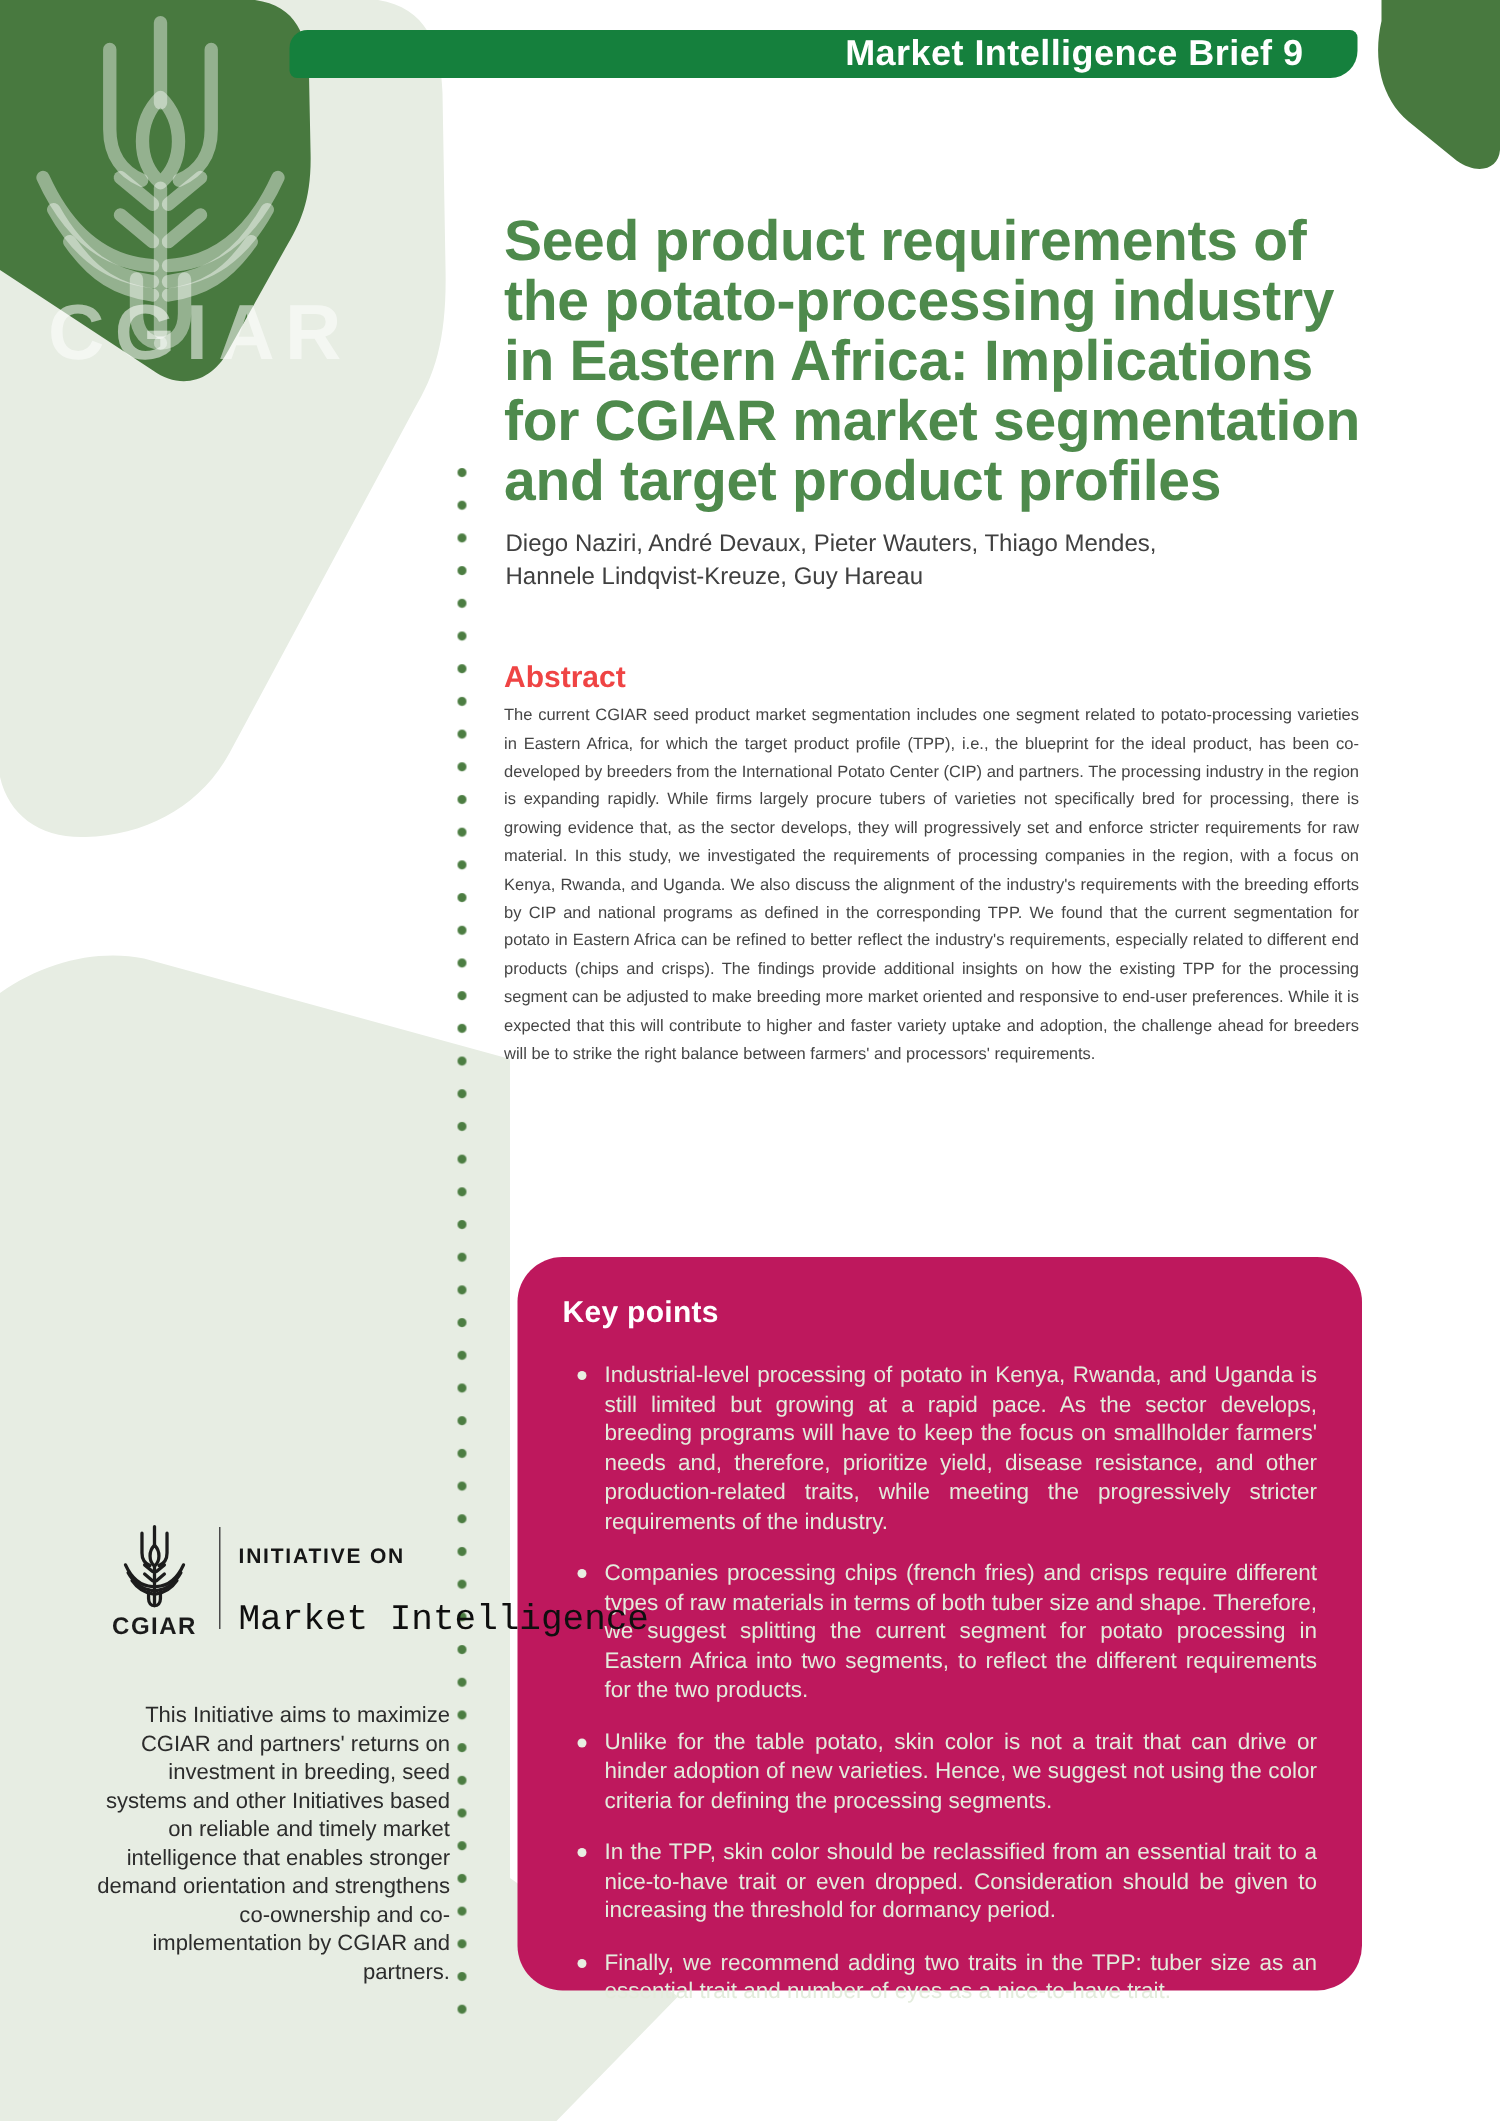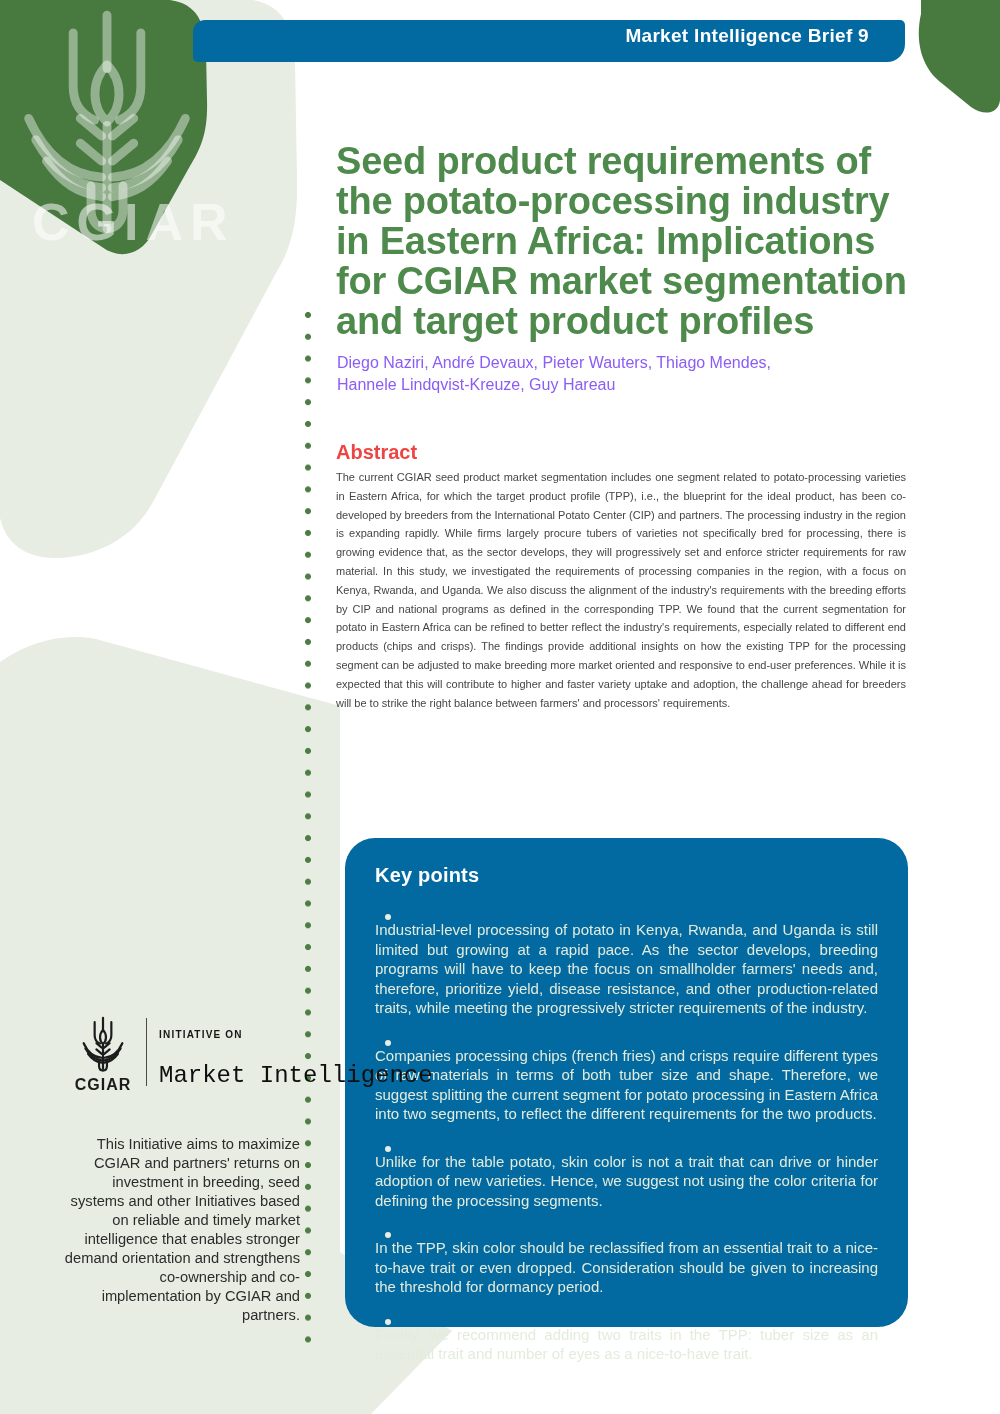--- a/index.html
+++ b/index.html
@@ -12,75 +12,75 @@
   }
   .bg-svg{position:absolute;left:0;top:0;z-index:0;}
   
   .wm-text{
     position:absolute;left:32px;top:192px;z-index:1;
     font-size:52px;font-weight:700;letter-spacing:7px;
     color:rgba(255,255,255,0.55);
   }
   
   .banner{
-    position:absolute;left:193px;top:20px;width:712px;height:42px;z-index:2;
-    background:#0369a1;
+    position:absolute;left:193px;top:20px;width:712px;height:32px;z-index:2;
+    background:#15803d;
     border-radius:12px 5px 18px 5px;
-    color:#ffffff;font-weight:700;font-size:19px;letter-spacing:0.3px;
+    color:#ffffff;font-weight:700;font-size:24px;letter-spacing:0.3px;
     line-height:32px;text-align:right;padding-right:36px;box-sizing:border-box;
   }
   
   .dots{
     position:absolute;left:305px;top:312px;width:6px;height:1046px;z-index:1;
     background-image:radial-gradient(circle at 3px 3px,#4c7d42 2.6px,rgba(0,0,0,0) 3.4px);
     background-size:6px 21.8px;background-repeat:repeat-y;
   }
   .title{
     position:absolute;left:336px;top:116px;width:592px;z-index:2;
     color:#4e8a4c;font-size:38px;font-weight:700;line-height:40px;letter-spacing:-0.2px;
   }
   .authors{
     position:absolute;left:337px;top:352px;width:445px;z-index:2;
-    color:#8b5cf6;font-size:16px;line-height:21.5px;
+    color:#404040;font-size:16px;line-height:21.5px;
   }
   .abs-head{
     position:absolute;left:336px;top:424px;z-index:2;
     color:#ef4444;font-size:20px;font-weight:700;
   }
   .abs-body{
     position:absolute;left:336px;top:457px;width:570px;z-index:2;
     color:#454545;font-size:11px;line-height:18.8px;text-align:justify;
   }
   .keybox{
     position:absolute;left:345px;top:838px;width:563px;height:489px;z-index:2;
-    background:#0369a1;border-radius:30px;box-sizing:border-box;
+    background:#be185d;border-radius:30px;box-sizing:border-box;
     padding:26px 30px 24px 30px;
   }
   .keybox h2{
     margin:0 0 20px 0;color:#ffffff;font-size:20px;font-weight:700;letter-spacing:0.2px;
   }
-  .kp-item{display:flex;margin:0 0 15px 0;flex-direction:column;}
+  .kp-item{display:flex;margin:0 0 15px 0;}
   .kp-dot{
     flex:0 0 auto;width:6px;height:6px;border-radius:50%;
     background:#e8efe2;margin:7px 12px 0 10px;
   }
   .kp-text{
     color:#e3ecdc;font-size:15px;line-height:19.5px;text-align:justify;
   }
   
   .logo-block{
     position:absolute;left:72px;top:1016px;z-index:2;display:flex;align-items:flex-start;
   }
   .logo-left{display:flex;flex-direction:column;align-items:center;width:62px;}
   .logo-left .cgiar-word{
     margin-top:2px;color:#1b1b1b;font-size:16px;font-weight:700;letter-spacing:1px;
   }
   .logo-divider{width:1px;height:68px;background:#4a4a4a;margin:2px 12px 0 12px;}
   .logo-right{padding-top:13px;}
-  .kicker{color:#161616;font-size:10px;font-weight:700;letter-spacing:1.2px;}
+  .kicker{color:#161616;font-size:14px;font-weight:700;letter-spacing:1.2px;}
   .initiative-name{color:#0f0f0f;font-size:24px;margin-top:22px;font-family:Liberation Mono, monospace;}
   .initiative-desc{
     position:absolute;left:64px;top:1120px;width:236px;z-index:2;
     color:#2c2c2c;font-size:14.7px;line-height:19px;text-align:right;
   }
 </style>
 </head>
 <body>
 
 <div class="page">

